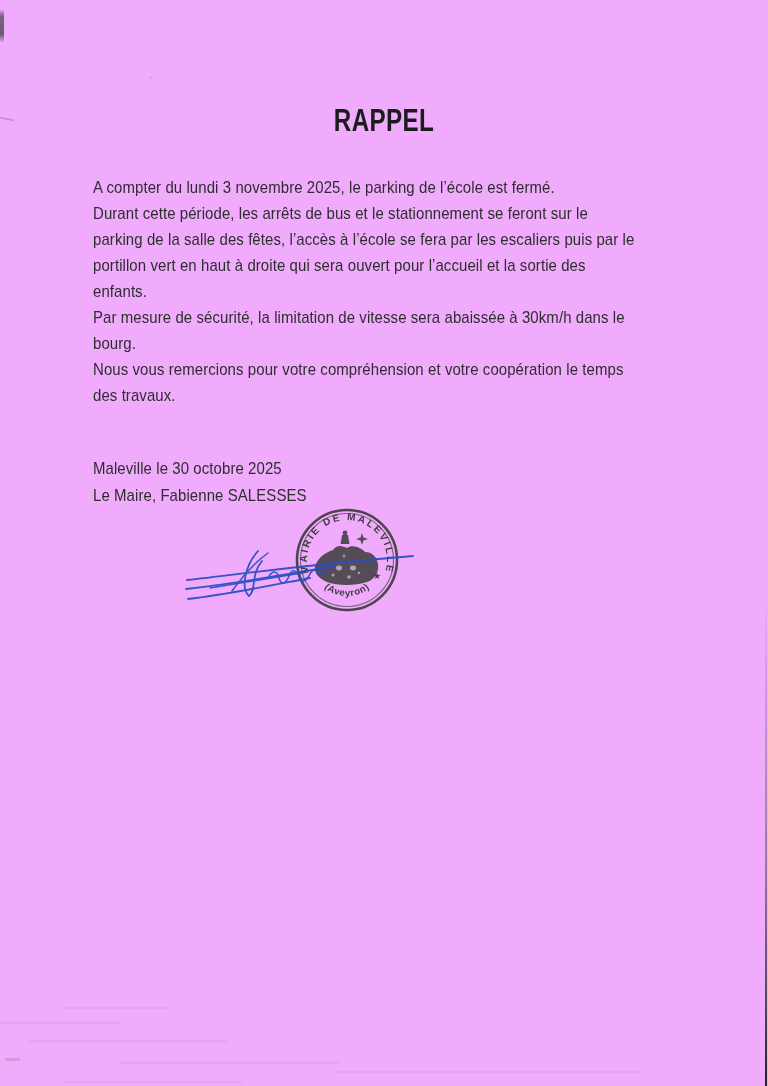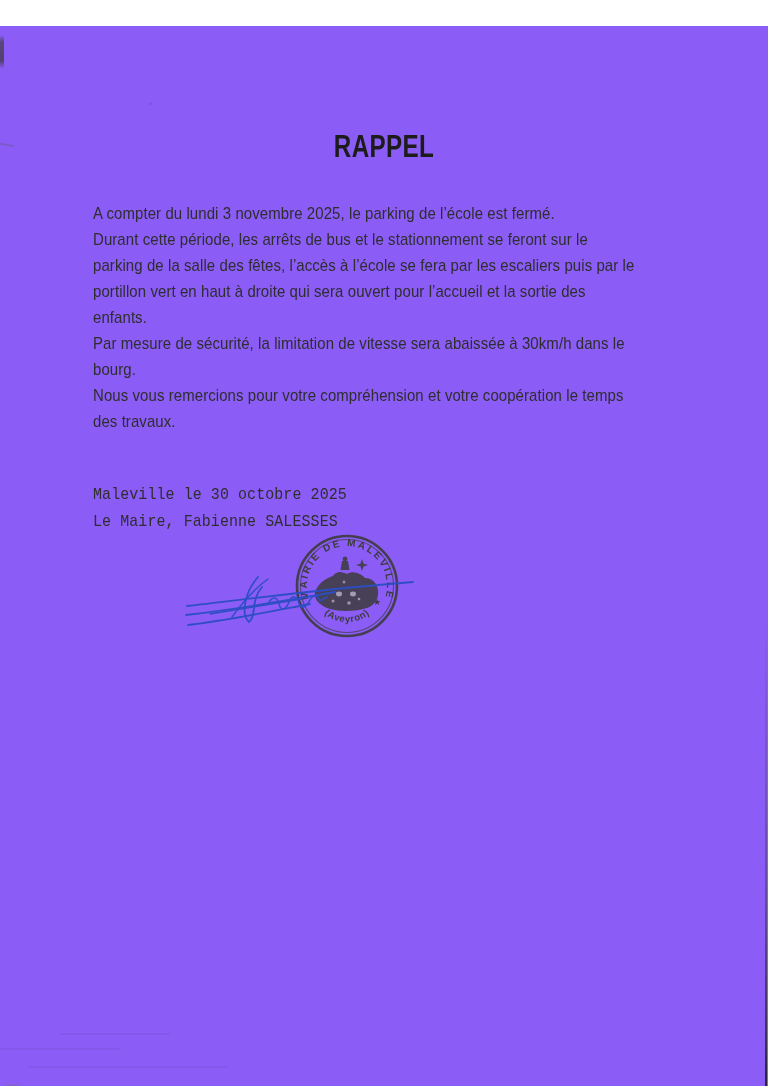--- a/index.html
+++ b/index.html
@@ -3,21 +3,21 @@
 <meta charset="utf-8">
 <style>
   html, body { margin: 0; padding: 0; }
   body {
     width: 768px; height: 1086px;
     background: #ffffff;
     position: relative;
     overflow: hidden;
     font-family: "Liberation Sans", sans-serif;
   }
-  .sheet { position: absolute; inset: 0; background: #8b5cf6; margin-top: 26px; }
+  .sheet { position: absolute; inset: 0; background: #f0abfc; }
 
   .doc-title {
     position: absolute;
     top: 104px; left: 0; width: 768px;
     text-align: center;
     font-size: 31px; font-weight: bold;
     line-height: 34px;
     color: #1c1c1c;
     transform: scaleX(0.78);
     transform-origin: 384px 0;
@@ -35,21 +35,20 @@
     white-space: nowrap;
     transform: scaleX(0.88);
     transform-origin: left center;
     letter-spacing: 0.1px;
   }
 
   .closing-block {
     position: absolute;
     top: 455px; left: 93px;
     color: #2e2e2e;
-    font-family: Liberation Mono, monospace;
   }
   .closing-line {
     font-size: 17px;
     line-height: 27px;
     white-space: nowrap;
     transform: scaleX(0.88);
     transform-origin: left center;
     letter-spacing: 0.1px;
   }
 

